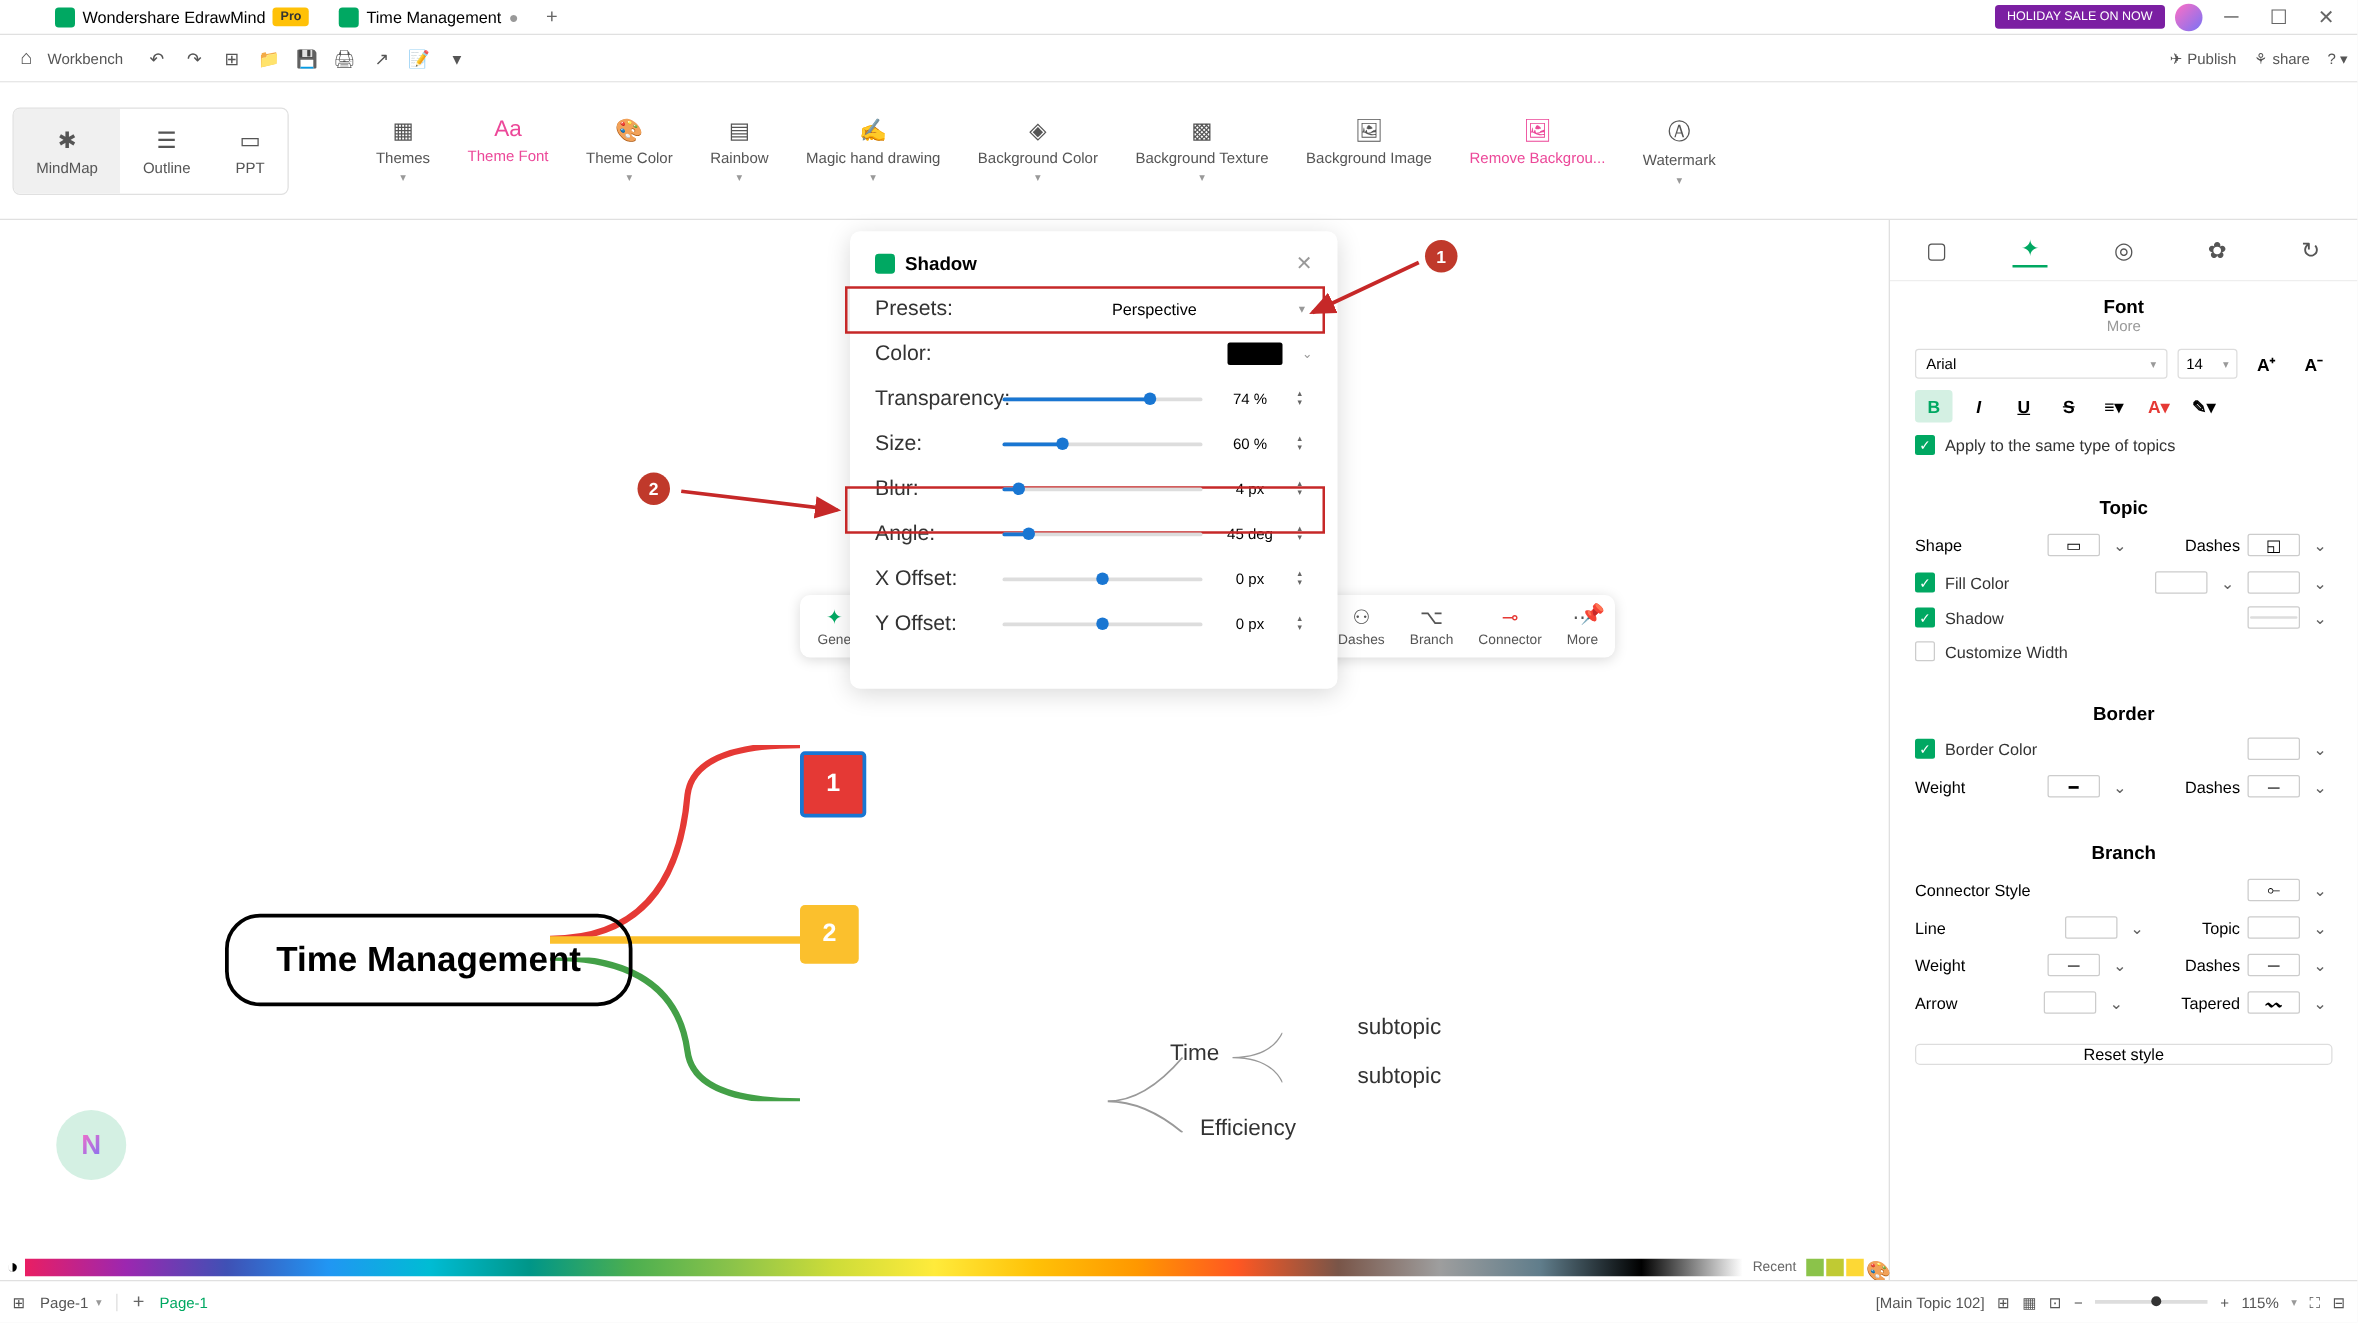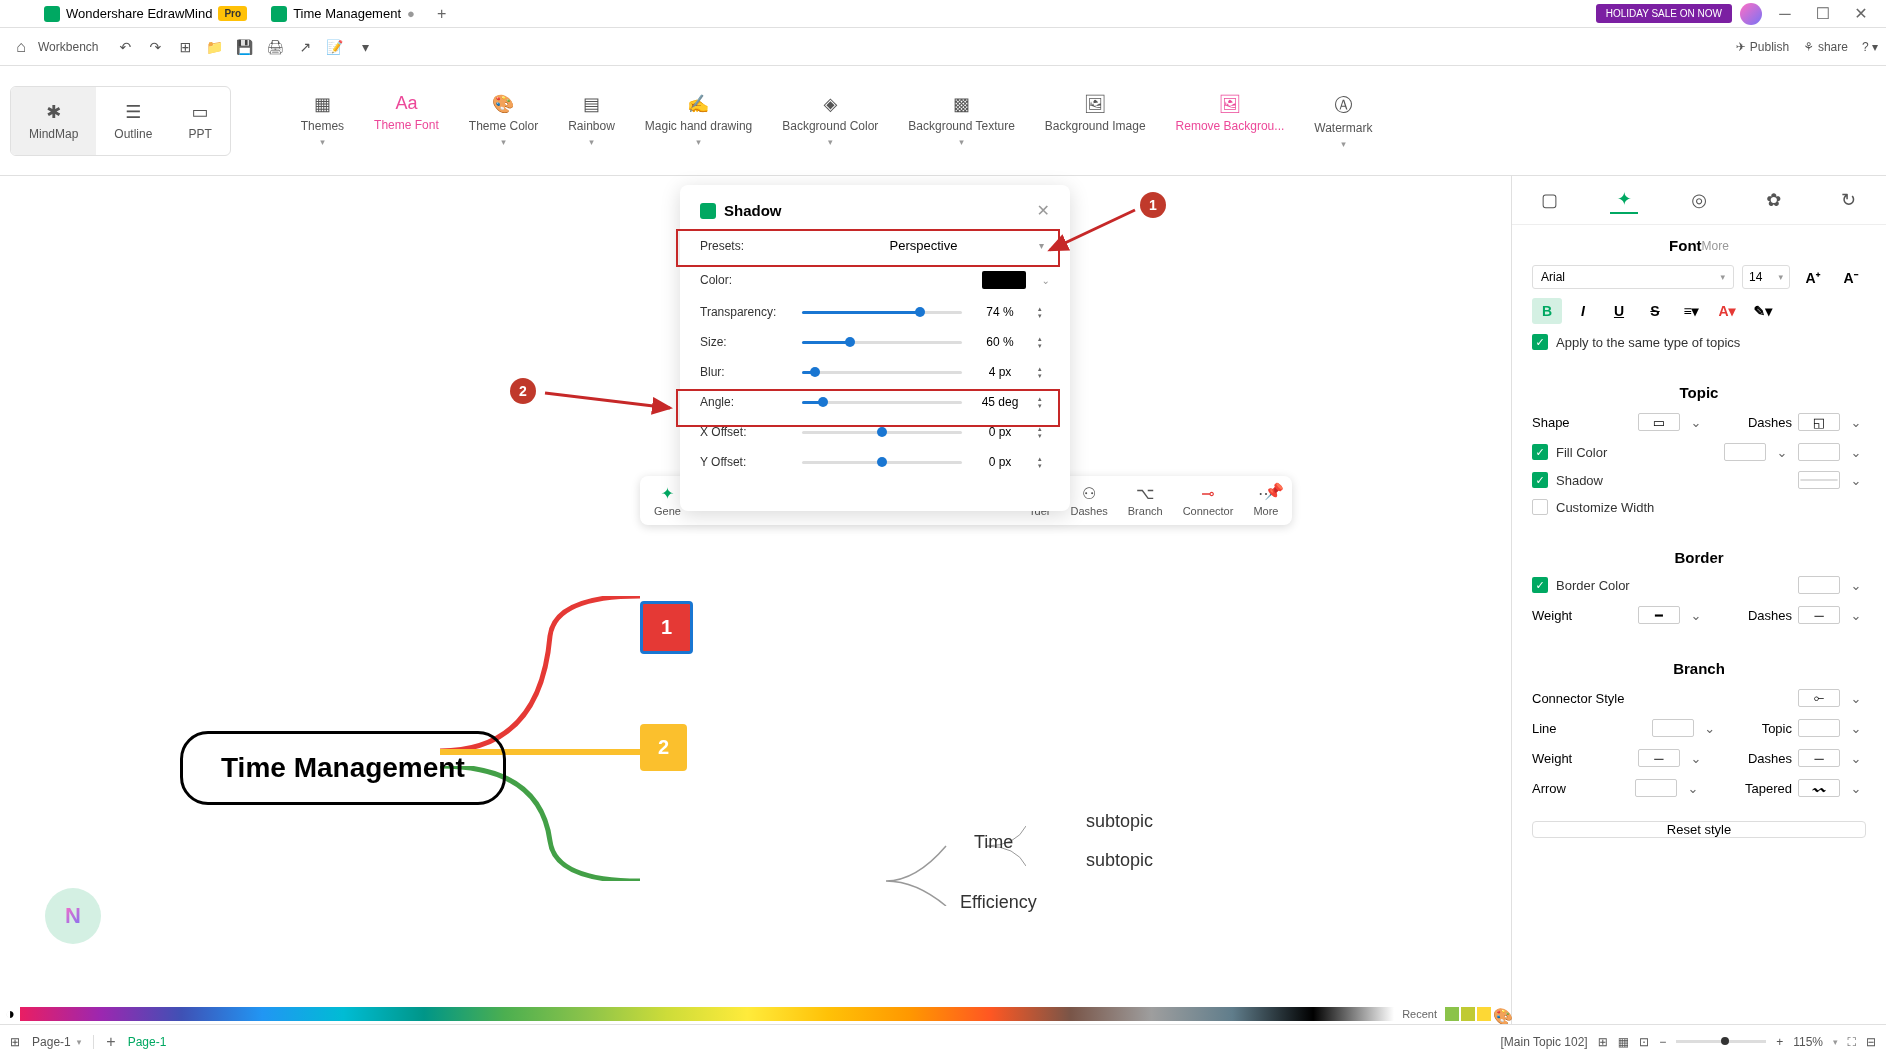--- a/index.html
+++ b/index.html
@@ -52,21 +52,21 @@
 .node-2 { left: 640px; top: 548px; background: #fbc02d; }
 .node-3 { left: 640px; top: 680px; background: #43a047; padding: 14px 22px; }
 .sub-text { position: absolute; font-size: 18px; color: #333; }
 
 
 .shadow-dialog { position: absolute; left: 680px; top: 185px; width: 390px; background: #fff; border-radius: 8px; box-shadow: 0 4px 20px rgba(0,0,0,0.15); padding: 16px 20px 26px 20px; z-index: 10; }
 .dialog-header { display: flex; align-items: center; justify-content: space-between; margin-bottom: 12px; }
 .dialog-title { display: flex; align-items: center; gap: 8px; font-size: 15px; font-weight: bold; }
 .dialog-close { color: #999; cursor: pointer; font-size: 16px; }
 .dialog-row { display: flex; align-items: center; margin: 16px 0; gap: 10px; }
-.dialog-label { width: 92px; font-size: 12px; color: #333; }
+.dialog-label { width: 92px; font-size: 17px; color: #333; }
 .preset-select { flex: 1; display: flex; justify-content: space-between; align-items: center; font-size: 13px; padding: 2px 6px; }
 .color-swatch { width: 44px; height: 18px; background: #000; border-radius: 2px; }
 .slider-track { flex: 1; height: 3px; background: #ddd; border-radius: 2px; position: relative; }
 .slider-fill { position: absolute; height: 100%; background: #1976d2; border-radius: 2px; }
 .slider-thumb { position: absolute; width: 10px; height: 10px; background: #1976d2; border-radius: 50%; top: -4px; transform: translateX(-50%); cursor: pointer; }
 .val-input { width: 56px; font-size: 12px; text-align: center; border: none; }
 .spinner { width: 12px; display: flex; flex-direction: column; font-size: 7px; color: #666; }
 .spinner span { cursor: pointer; line-height: 7px; }
 .highlight-box { position: absolute; border: 2.5px solid #c62828; pointer-events: none; }
 .hl1 { left: -4px; top: 44px; width: 384px; height: 38px; }
@@ -81,21 +81,21 @@
 .float-item { display: flex; flex-direction: column; align-items: center; gap: 2px; font-size: 11px; color: #555; cursor: pointer; }
 .float-icon { font-size: 16px; }
 
 
 .right-panel { position: absolute; right: 0; top: 176px; width: 375px; bottom: 34px; background: #fff; border-left: 1px solid #e0e0e0; overflow-y: auto; }
 .panel-tabs { display: flex; justify-content: space-around; padding: 10px 0; border-bottom: 1px solid #eee; }
 .panel-tab { width: 28px; height: 28px; display: flex; align-items: center; justify-content: center; color: #555; cursor: pointer; font-size: 18px; }
 .panel-tab.active { color: #00a862; border-bottom: 2px solid #00a862; }
 .collapse-arrow { position: absolute; left: -24px; top: 6px; width: 24px; height: 36px; background: #fff; border: 1px solid #e0e0e0; border-right: none; display: flex; align-items: center; justify-content: center; cursor: pointer; color: #666; }
 .panel-section { padding: 12px 20px; }
-.section-header { display: flex; justify-content: center; align-items: center; font-size: 15px; font-weight: bold; margin-bottom: 10px; }
+.section-header { display: flex; justify-content: flex-start; align-items: center; font-size: 15px; font-weight: bold; margin-bottom: 10px; flex-direction: column; }
 .more-link { font-size: 12px; color: #999; font-weight: normal; cursor: pointer; }
 .font-row { display: flex; gap: 8px; align-items: center; margin-bottom: 8px; }
 .font-select { flex: 1; border: 1px solid #ddd; padding: 4px 8px; font-size: 12px; display: flex; justify-content: space-between; align-items: center; border-radius: 3px; }
 .size-select { width: 48px; border: 1px solid #ddd; padding: 4px 6px; font-size: 12px; display: flex; justify-content: space-between; align-items: center; border-radius: 3px; }
 .text-btns { display: flex; gap: 6px; margin-bottom: 8px; }
 .text-btn { width: 30px; height: 26px; display: flex; align-items: center; justify-content: center; border-radius: 3px; cursor: pointer; font-size: 14px; font-weight: bold; }
 .text-btn.active { background: #d4f0e3; color: #00a862; }
 .check-row { display: flex; align-items: center; gap: 8px; font-size: 13px; color: #333; margin: 10px 0; }
 .checkbox { width: 16px; height: 16px; background: #00a862; border-radius: 2px; display: flex; align-items: center; justify-content: center; color: #fff; font-size: 11px; }
 .checkbox.empty { background: #fff; border: 1px solid #ccc; }
@@ -240,21 +240,21 @@
   <svg class="branch-line green-line">
       <path d="M0,0 Q100,0 110,75 Q115,115 200,115" stroke="#43a047" stroke-width="5" fill="none"></path>
     </svg>
   <div class="central-node">Time Management</div>
   <div class="node-box node-1">1</div>
   <div class="node-box node-2">2</div>
   <svg style="position:absolute;left:886px;top:650px;width:140px;height:80px;">
     <path d="M0,55 Q30,55 60,20 M0,55 Q30,55 60,80" stroke="#999" stroke-width="1.5" fill="none"></path>
     <path d="M100,20 Q130,20 140,0 M100,20 Q130,20 140,40" stroke="#999" stroke-width="1" fill="none"></path>
   </svg>
-  <span class="sub-text" style="left:974px;top:656px;">Time</span>
+  <span class="sub-text" style="left:936px;top:656px;">Time</span>
   <span class="sub-text" style="left:960px;top:716px;">Efficiency</span>
   <span class="sub-text" style="left:1086px;top:635px;">subtopic</span>
   <span class="sub-text" style="left:1086px;top:674px;">subtopic</span>
 
   <div class="float-toolbar">
     <div class="float-item">
         <span class="float-icon" style="color:#00a862;">✦</span>
         <span>Gene</span>
       </div>
     <div style="width:310px;"></div>

